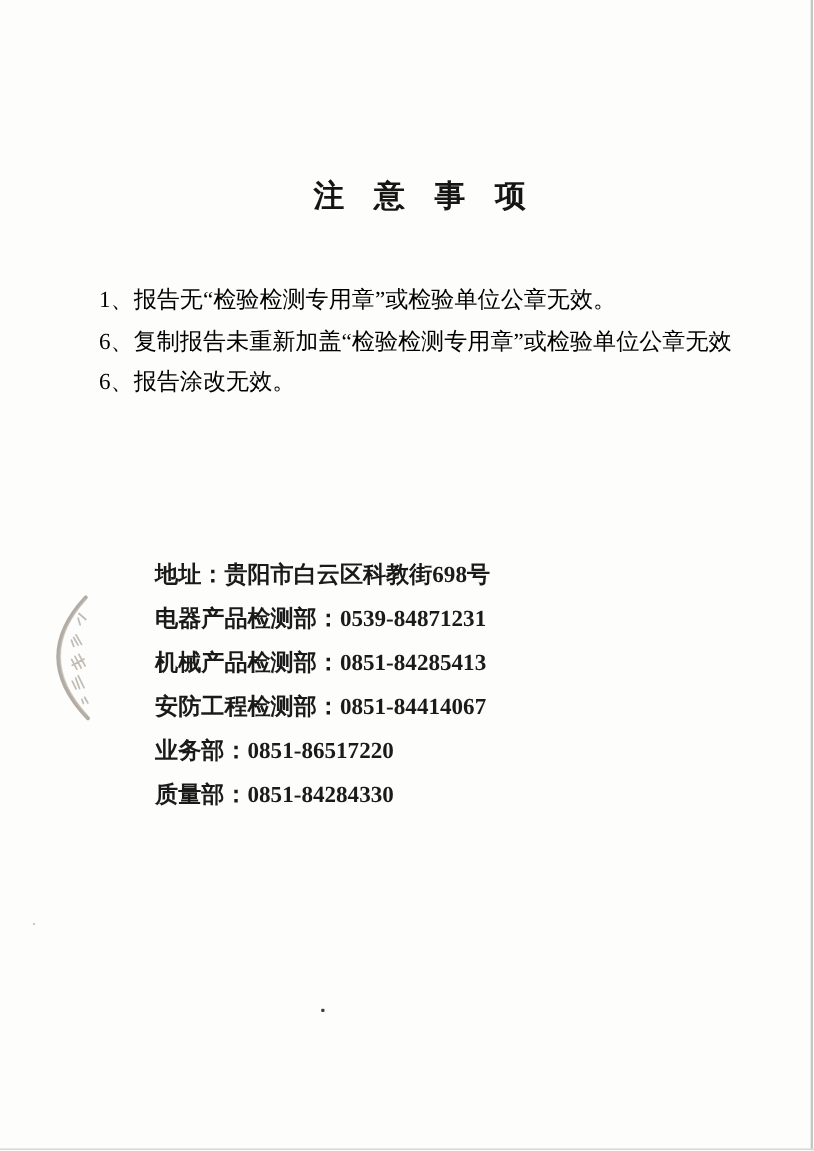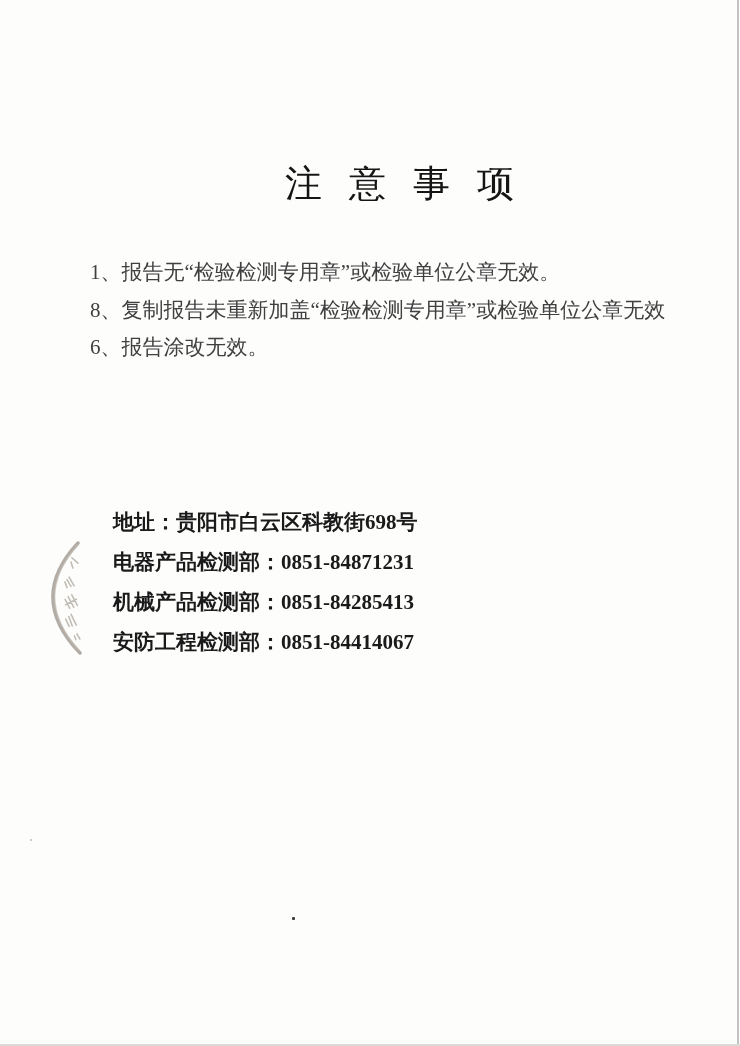--- a/index.html
+++ b/index.html
@@ -13,50 +13,51 @@
     height: 1046px;
     background: #fdfdfc;
     overflow: hidden;
     font-family: "Liberation Serif", "DejaVu Serif", serif;
   }
   .title {
     position: absolute;
     left: 285px;
     top: 159px;
     margin: 0;
-    font-size: 37px;
-    font-weight: 400;
+    font-size: 28px;
+    font-weight: 700;
     letter-spacing: 27px;
     white-space: nowrap;
     color: #151515;
   }
   .notes {
     position: absolute;
     left: 90px;
     top: 254px;
     width: 600px;
     font-size: 21px;
     line-height: 37.5px;
-    color: #404040;
+    color: #000000;
   }
   .note-line {
     white-space: nowrap;
   }
   .contacts {
     position: absolute;
     left: 113px;
     top: 502px;
     width: 420px;
     font-size: 21px;
     line-height: 40px;
     font-weight: 600;
     color: #1a1a1a;
   }
   .contact-line {
     white-space: nowrap;
+    margin-left: 28px;
   }
   .stamp {
     position: absolute;
     left: 40px;
     top: 533px;
     width: 70px;
     height: 135px;
     opacity: 0.85;
   }
   .scan-edge-right {
@@ -96,29 +97,31 @@
 </style>
 </head>
 <body>
 
 <div class="page">
 
   <h1 class="title">注意事项</h1>
 
   <div class="notes">
     <div class="note-line">1、报告无“检验检测专用章”或检验单位公章无效。</div>
-    <div class="note-line">8、复制报告未重新加盖“检验检测专用章”或检验单位公章无效</div>
+    <div class="note-line">6、复制报告未重新加盖“检验检测专用章”或检验单位公章无效</div>
     <div class="note-line">6、报告涂改无效。</div>
   </div>
 
   <div class="contacts">
     <div class="contact-line">地址：贵阳市白云区科教街698号</div>
-    <div class="contact-line">电器产品检测部：0851-84871231</div>
+    <div class="contact-line">电器产品检测部：0539-84871231</div>
     <div class="contact-line">机械产品检测部：0851-84285413</div>
     <div class="contact-line">安防工程检测部：0851-84414067</div>
+    <div class="contact-line">业务部：0851-86517220</div>
+    <div class="contact-line">质量部：0851-84284330</div>
   </div>
 
   <svg class="stamp" viewBox="0 0 70 135" xmlns="http://www.w3.org/2000/svg">
 
     <path d="M38,10 Q-13,65 40,120" fill="none" stroke="#a59f96" stroke-width="3.5" stroke-linecap="round"></path>
     <path d="M38,12 Q-9,64 39,117" fill="none" stroke="#beb8ae" stroke-width="1.5" stroke-linecap="round" opacity="0.6"></path>
 
     <g stroke="#aba59b" stroke-width="1.6" fill="none" opacity="0.85" stroke-linecap="round">
       <g transform="translate(33,30) rotate(55)">
         <path d="M-5,-2 L3,-4 M-2,1 L4,3"></path>

